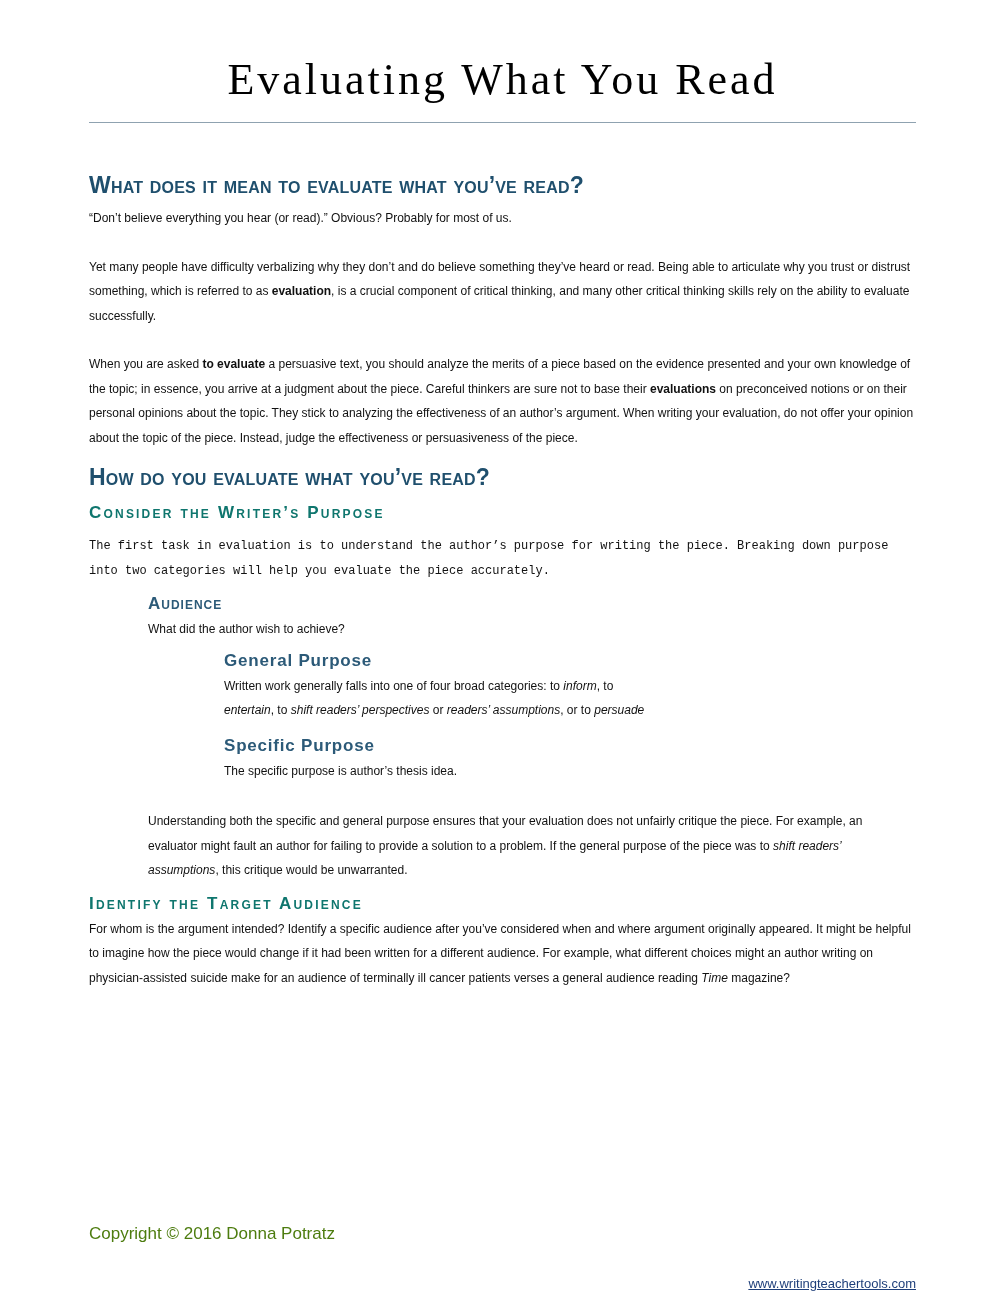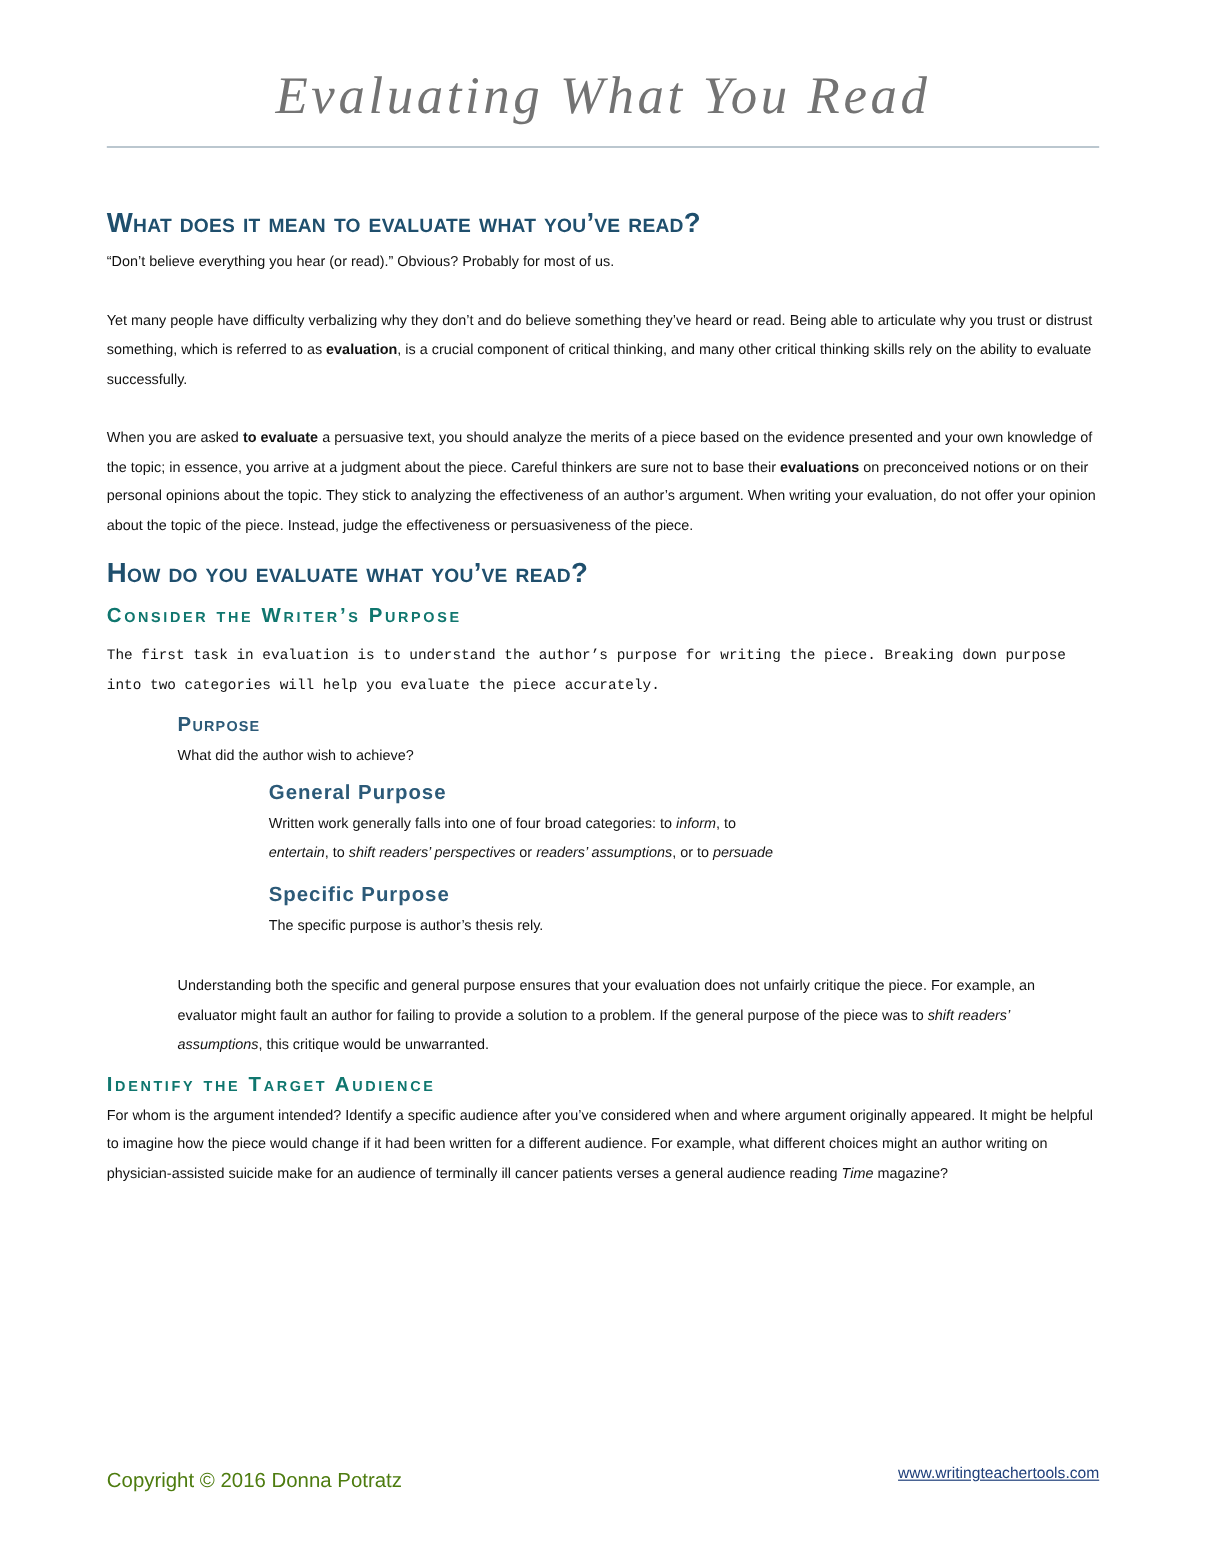--- a/index.html
+++ b/index.html
@@ -1,35 +1,35 @@
 <!DOCTYPE html>
 <html><head>
 <meta charset="utf-8">
 <style>
   html, body { margin: 0; padding: 0; background: #ffffff; }
   body { width: 1005px; height: 1301px; position: relative; overflow: hidden;
          font-family: "Liberation Sans", sans-serif; color: #111111; }
   .page { position: absolute; left: 0; top: 0; width: 1005px; height: 1301px; }
   .title { position: absolute; left: 0; width: 1005px; top: 52px; text-align: center;
            font-family: "Liberation Serif", "DejaVu Serif", serif; font-size: 44px;
-           letter-spacing: 3px; color: #737373; line-height: 56px; font-style: italic; }
+           letter-spacing: 3px; color: #000000; line-height: 56px; }
   .rule { position: absolute; left: 89px; width: 827px; top: 122px; height: 0;
           border-top: 1.5px solid #8fa2b0; }
   .content { position: absolute; left: 89px; width: 830px; top: 168px; }
   .h1 { font-family: "Liberation Sans", sans-serif; font-weight: bold; color: #1f4f6d;
         font-size: 23px; line-height: 34px; margin: 0; font-variant: small-caps; letter-spacing: 0.2px; }
   .h2 { font-weight: bold; color: #0f766e; font-size: 17px; letter-spacing: 2.2px;
         font-variant: small-caps; margin: 0; line-height: 26px; }
   .p { font-size: 12px; line-height: 24.5px; margin: 0; }
   .h3 { font-weight: bold; color: #2c5a78; font-size: 17px; letter-spacing: 1px;
         font-variant: small-caps; line-height: 26px; margin: 0; }
   .h4 { font-weight: bold; color: #2c5a78; font-size: 17px; letter-spacing: 0.8px;
         line-height: 26px; margin: 0; }
   .footer-left { position: absolute; left: 89px; top: 1224px; font-size: 17px; color: #4d7c0f; }
-  .footer-right { position: absolute; right: 89px; top: 1220px; font-size: 13px; color: #1f3f7a;
+  .footer-right { position: absolute; right: 89px; top: 1276px; font-size: 13px; color: #1f3f7a;
                   text-decoration: underline; }
   b { font-weight: bold; }
   i { font-style: italic; }
 </style>
 </head>
 <body>
 
 <div class="page">
   <div class="title">Evaluating What You Read</div>
   <div class="rule"></div>
@@ -41,29 +41,29 @@
     <p class="p" style="margin-top:24px;"><span>Yet many people have difficulty verbalizing why they don’t and do believe something they’ve heard or read. Being able to articulate why you trust or distrust something, which is referred to as </span><b>evaluation</b><span>, is a crucial component of critical thinking, and many other critical thinking skills rely on the ability to evaluate successfully.</span></p>
 
     <p class="p" style="margin-top:24px;"><span>When you are asked </span><b>to evaluate</b><span> a persuasive text, you should analyze the merits of a piece based on the evidence presented and your own knowledge of the topic; in essence, you arrive at a judgment about the piece. Careful thinkers are sure not to base their </span><b>evaluations</b><span> on preconceived notions or on their personal opinions about the topic. They stick to analyzing the effectiveness of an author’s argument. When writing your evaluation, do not offer your opinion about the topic of the piece. Instead, judge the effectiveness or persuasiveness of the piece.</span></p>
 
     <h2 class="h1" style="margin-top:10px;">How do you evaluate what you’ve read?</h2>
 
     <h3 class="h2" style="margin-top:6px;">Consider the Writer’s Purpose</h3>
     <p class="p" style="margin-top:8px;font-family:Liberation Mono, monospace;">The first task in evaluation is to understand the author’s purpose for writing the piece. Breaking down purpose into two categories will help you evaluate the piece accurately.</p>
 
     <div style="margin-left:59px; margin-top:8px;">
-      <h4 class="h3">Purpose</h4>
+      <h4 class="h3">Audience</h4>
       <p class="p">What did the author wish to achieve?</p>
 
       <div style="margin-left:76px; margin-top:6px;">
         <h5 class="h4">General Purpose</h5>
         <p class="p"><span>Written work generally falls into one of four broad categories: to </span><i>inform</i><span>, to </span><br><i>entertain</i><span>, to </span><i>shift readers’ perspectives</i><span> or </span><i>readers’ assumptions</i><span>, or to </span><i>persuade</i></p>
 
         <h5 class="h4" style="margin-top:10px;">Specific Purpose</h5>
-        <p class="p">The specific purpose is author’s thesis rely.</p>
+        <p class="p">The specific purpose is author’s thesis idea.</p>
       </div>
 
       <p class="p" style="margin-top:26px; width:720px;"><span>Understanding both the specific and general purpose ensures that your evaluation does not unfairly critique the piece. For example, an evaluator might fault an author for failing to provide a solution to a problem. If the general purpose of the piece was to </span><i>shift readers’ assumptions</i><span>, this critique would be unwarranted.</span></p>
     </div>
 
     <h3 class="h2" style="margin-top:8px;">Identify the Target Audience</h3>
     <p class="p"><span>For whom is the argument intended? Identify a specific audience after you’ve considered when and where argument originally appeared. It might be helpful to imagine how the piece would change if it had been written for a different audience. For example, what different choices might an author writing on physician-assisted suicide make for an audience of terminally ill cancer patients verses a general audience reading </span><i>Time</i><span> magazine?</span></p>
   </div>
 
   <div class="footer-left">Copyright © 2016 Donna Potratz</div>

